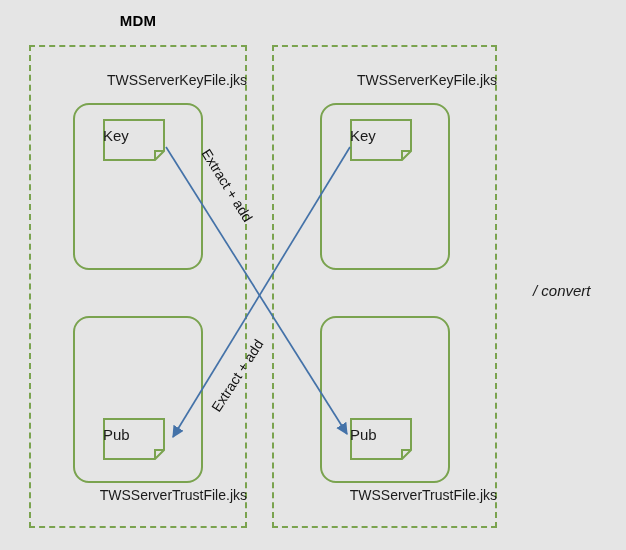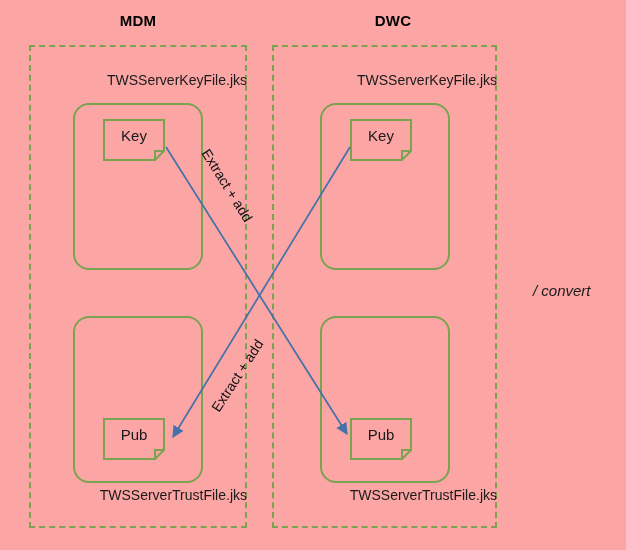--- a/index.html
+++ b/index.html
@@ -7,21 +7,21 @@
     padding: 0;
     background: #ffffff;
   }
   body {
     font-family: "Liberation Sans", sans-serif;
   }
   #canvas {
     position: relative;
     width: 626px;
     height: 550px;
-    background: #fca5a5;
+    background: #e5e5e5;
     overflow: hidden;
   }
   .col-title {
     position: absolute;
     font-size: 15px;
     font-weight: bold;
     color: #000000;
     text-align: center;
     letter-spacing: 0.2px;
   }
@@ -52,21 +52,21 @@
   }
   .note .note-shape {
     position: absolute;
     inset: 0;
   }
   .note .note-text {
     position: absolute;
     left: 0;
     right: 0;
     top: 9px;
-    text-align: center;
+    text-align: left;
     font-size: 15px;
     color: #1a1a1a;
     line-height: 1;
   }
   .edge-label {
     position: absolute;
     font-size: 14px;
     color: #111111;
     white-space: nowrap;
     transform-origin: 0 0;
@@ -85,21 +85,20 @@
     height: 550px;
     pointer-events: none;
   }
 </style>
 </head>
 <body>
 
 <div id="canvas">
 
   <div class="col-title" style="left:78px; top:12px; width:120px;">MDM</div>
-  <div class="col-title" style="left:333px; top:12px; width:120px;">DWC</div>
 
   <div class="zone" style="left:29px; top:45px; width:218px; height:483px;"></div>
 
   <div class="zone" style="left:272px; top:45px; width:225px; height:483px;"></div>
 
   <div class="zone-label" style="left:29px; top:72px; width:218px;">TWSServerKeyFile.jks</div>
 
   <div class="zone-label" style="left:272px; top:72px; width:225px;">TWSServerKeyFile.jks</div>
 
   <div class="store" style="left:73px; top:103px; width:130px; height:167px;"></div>

